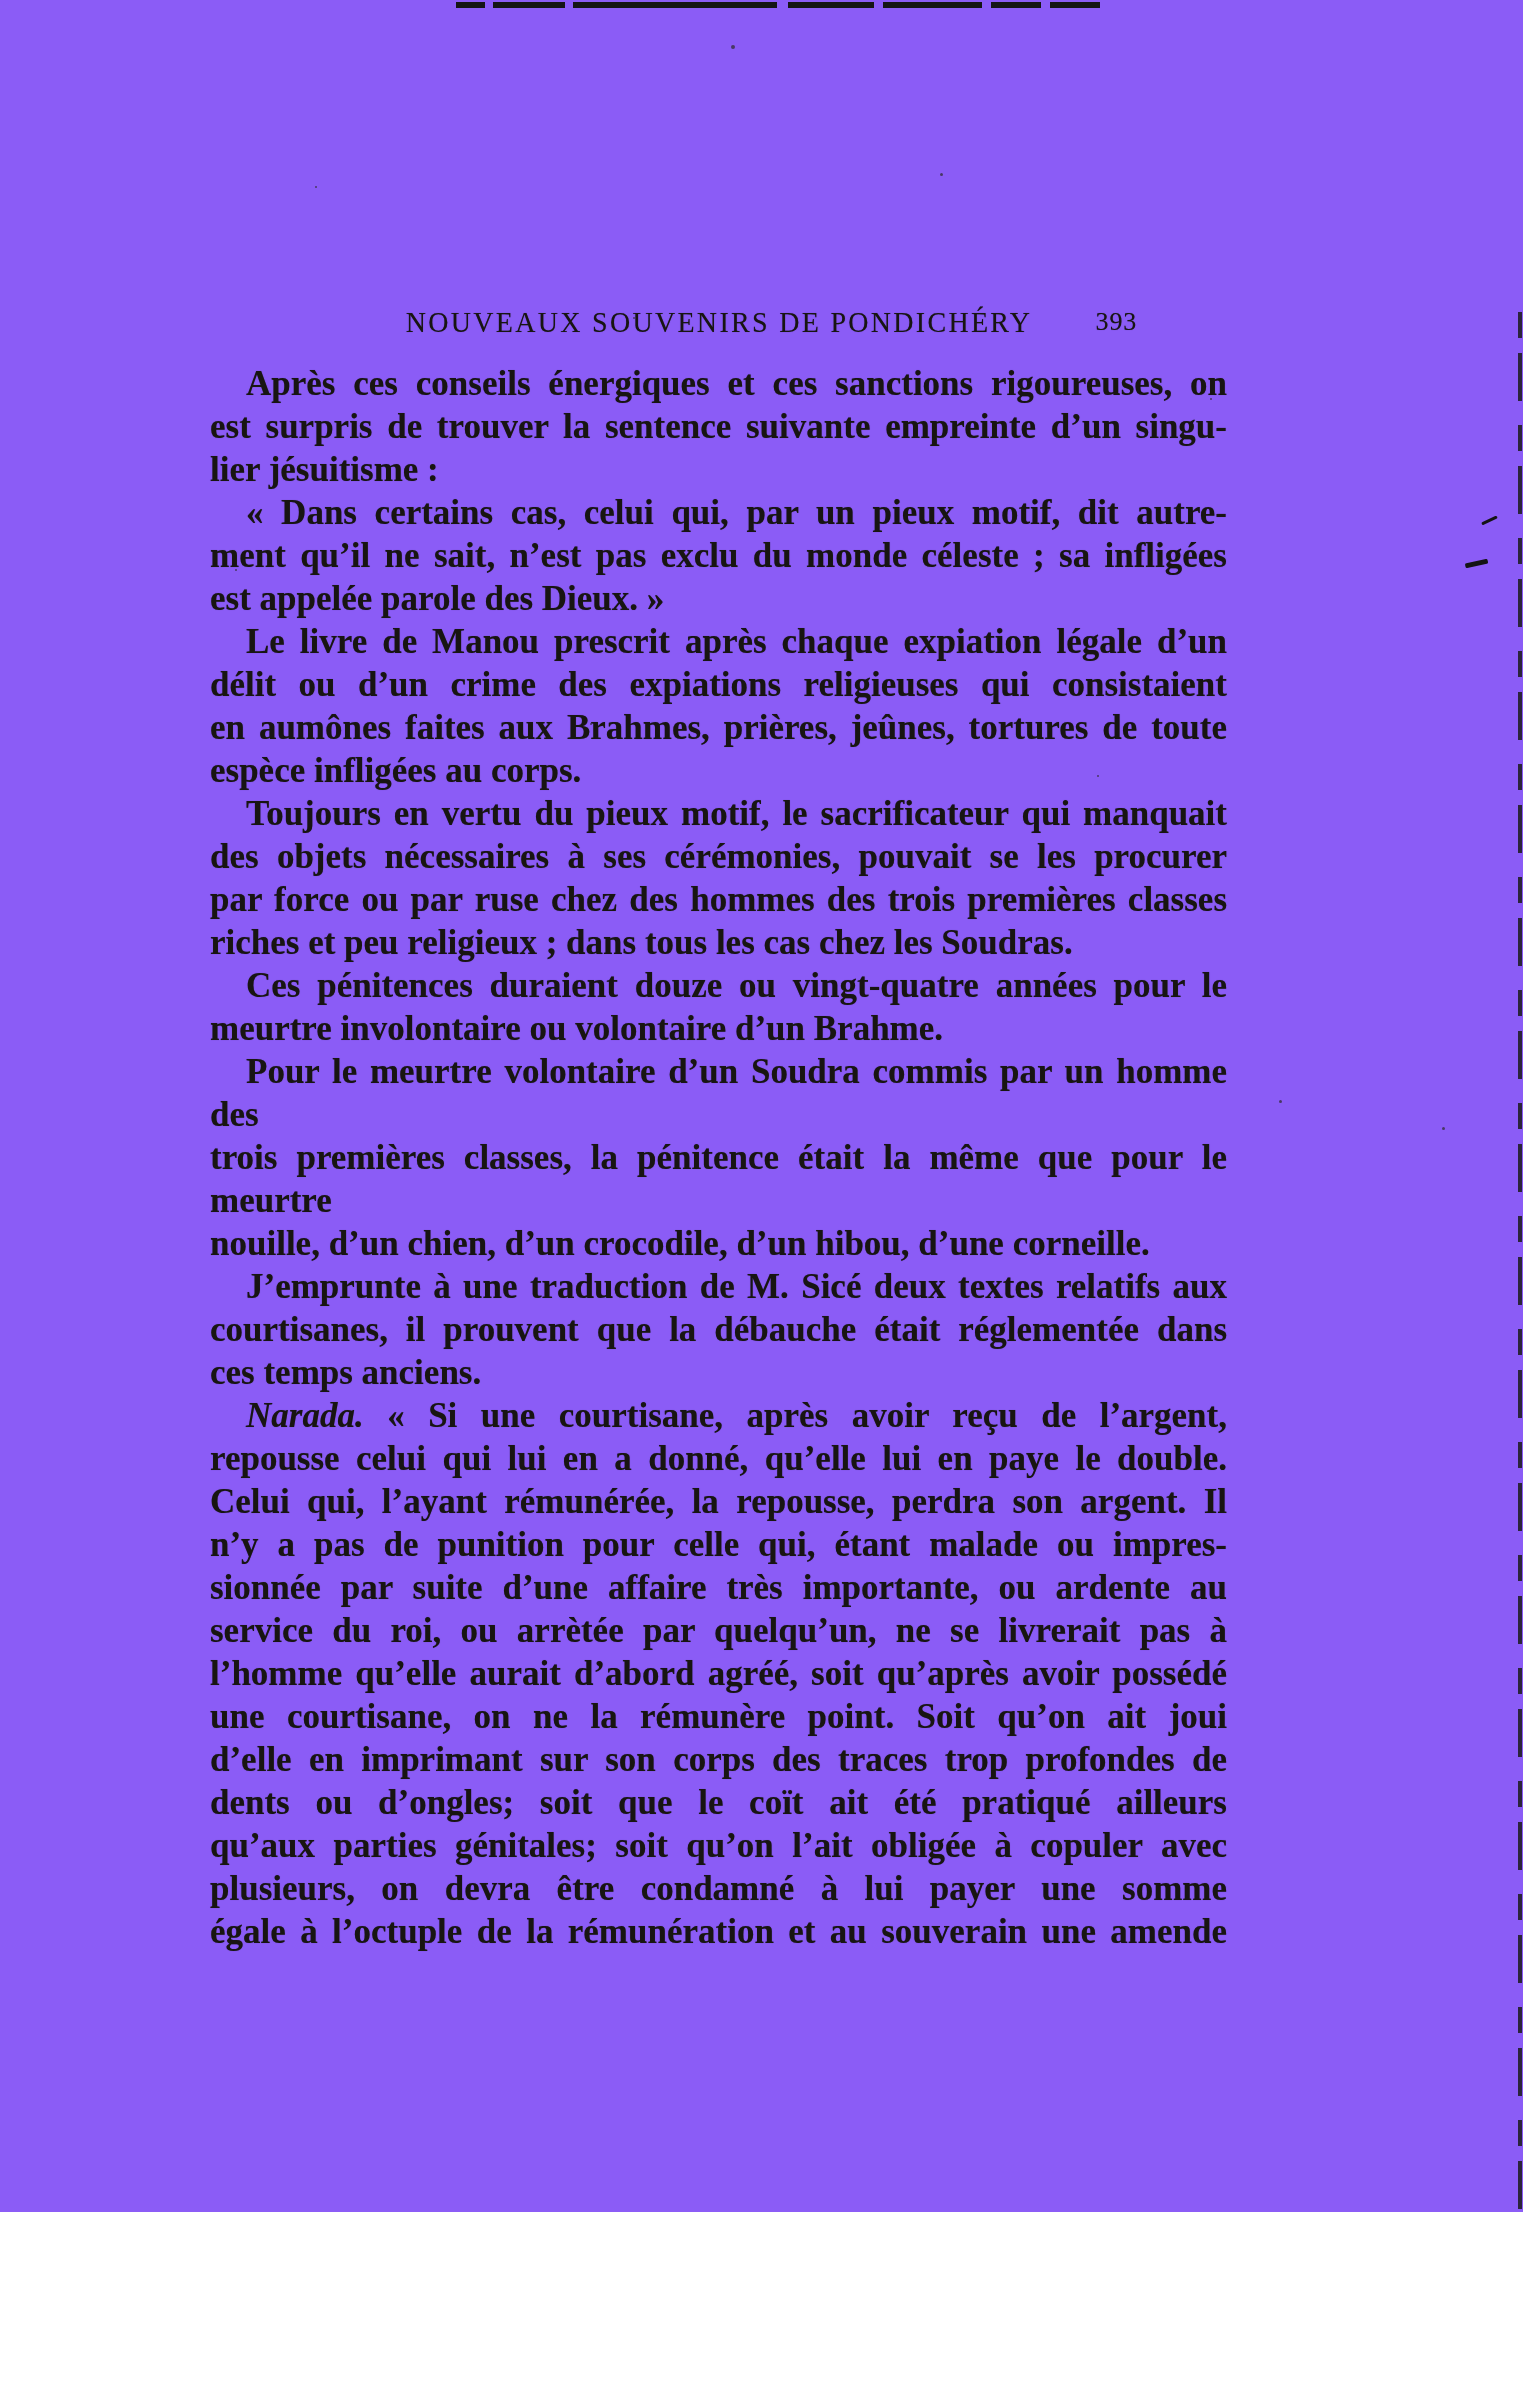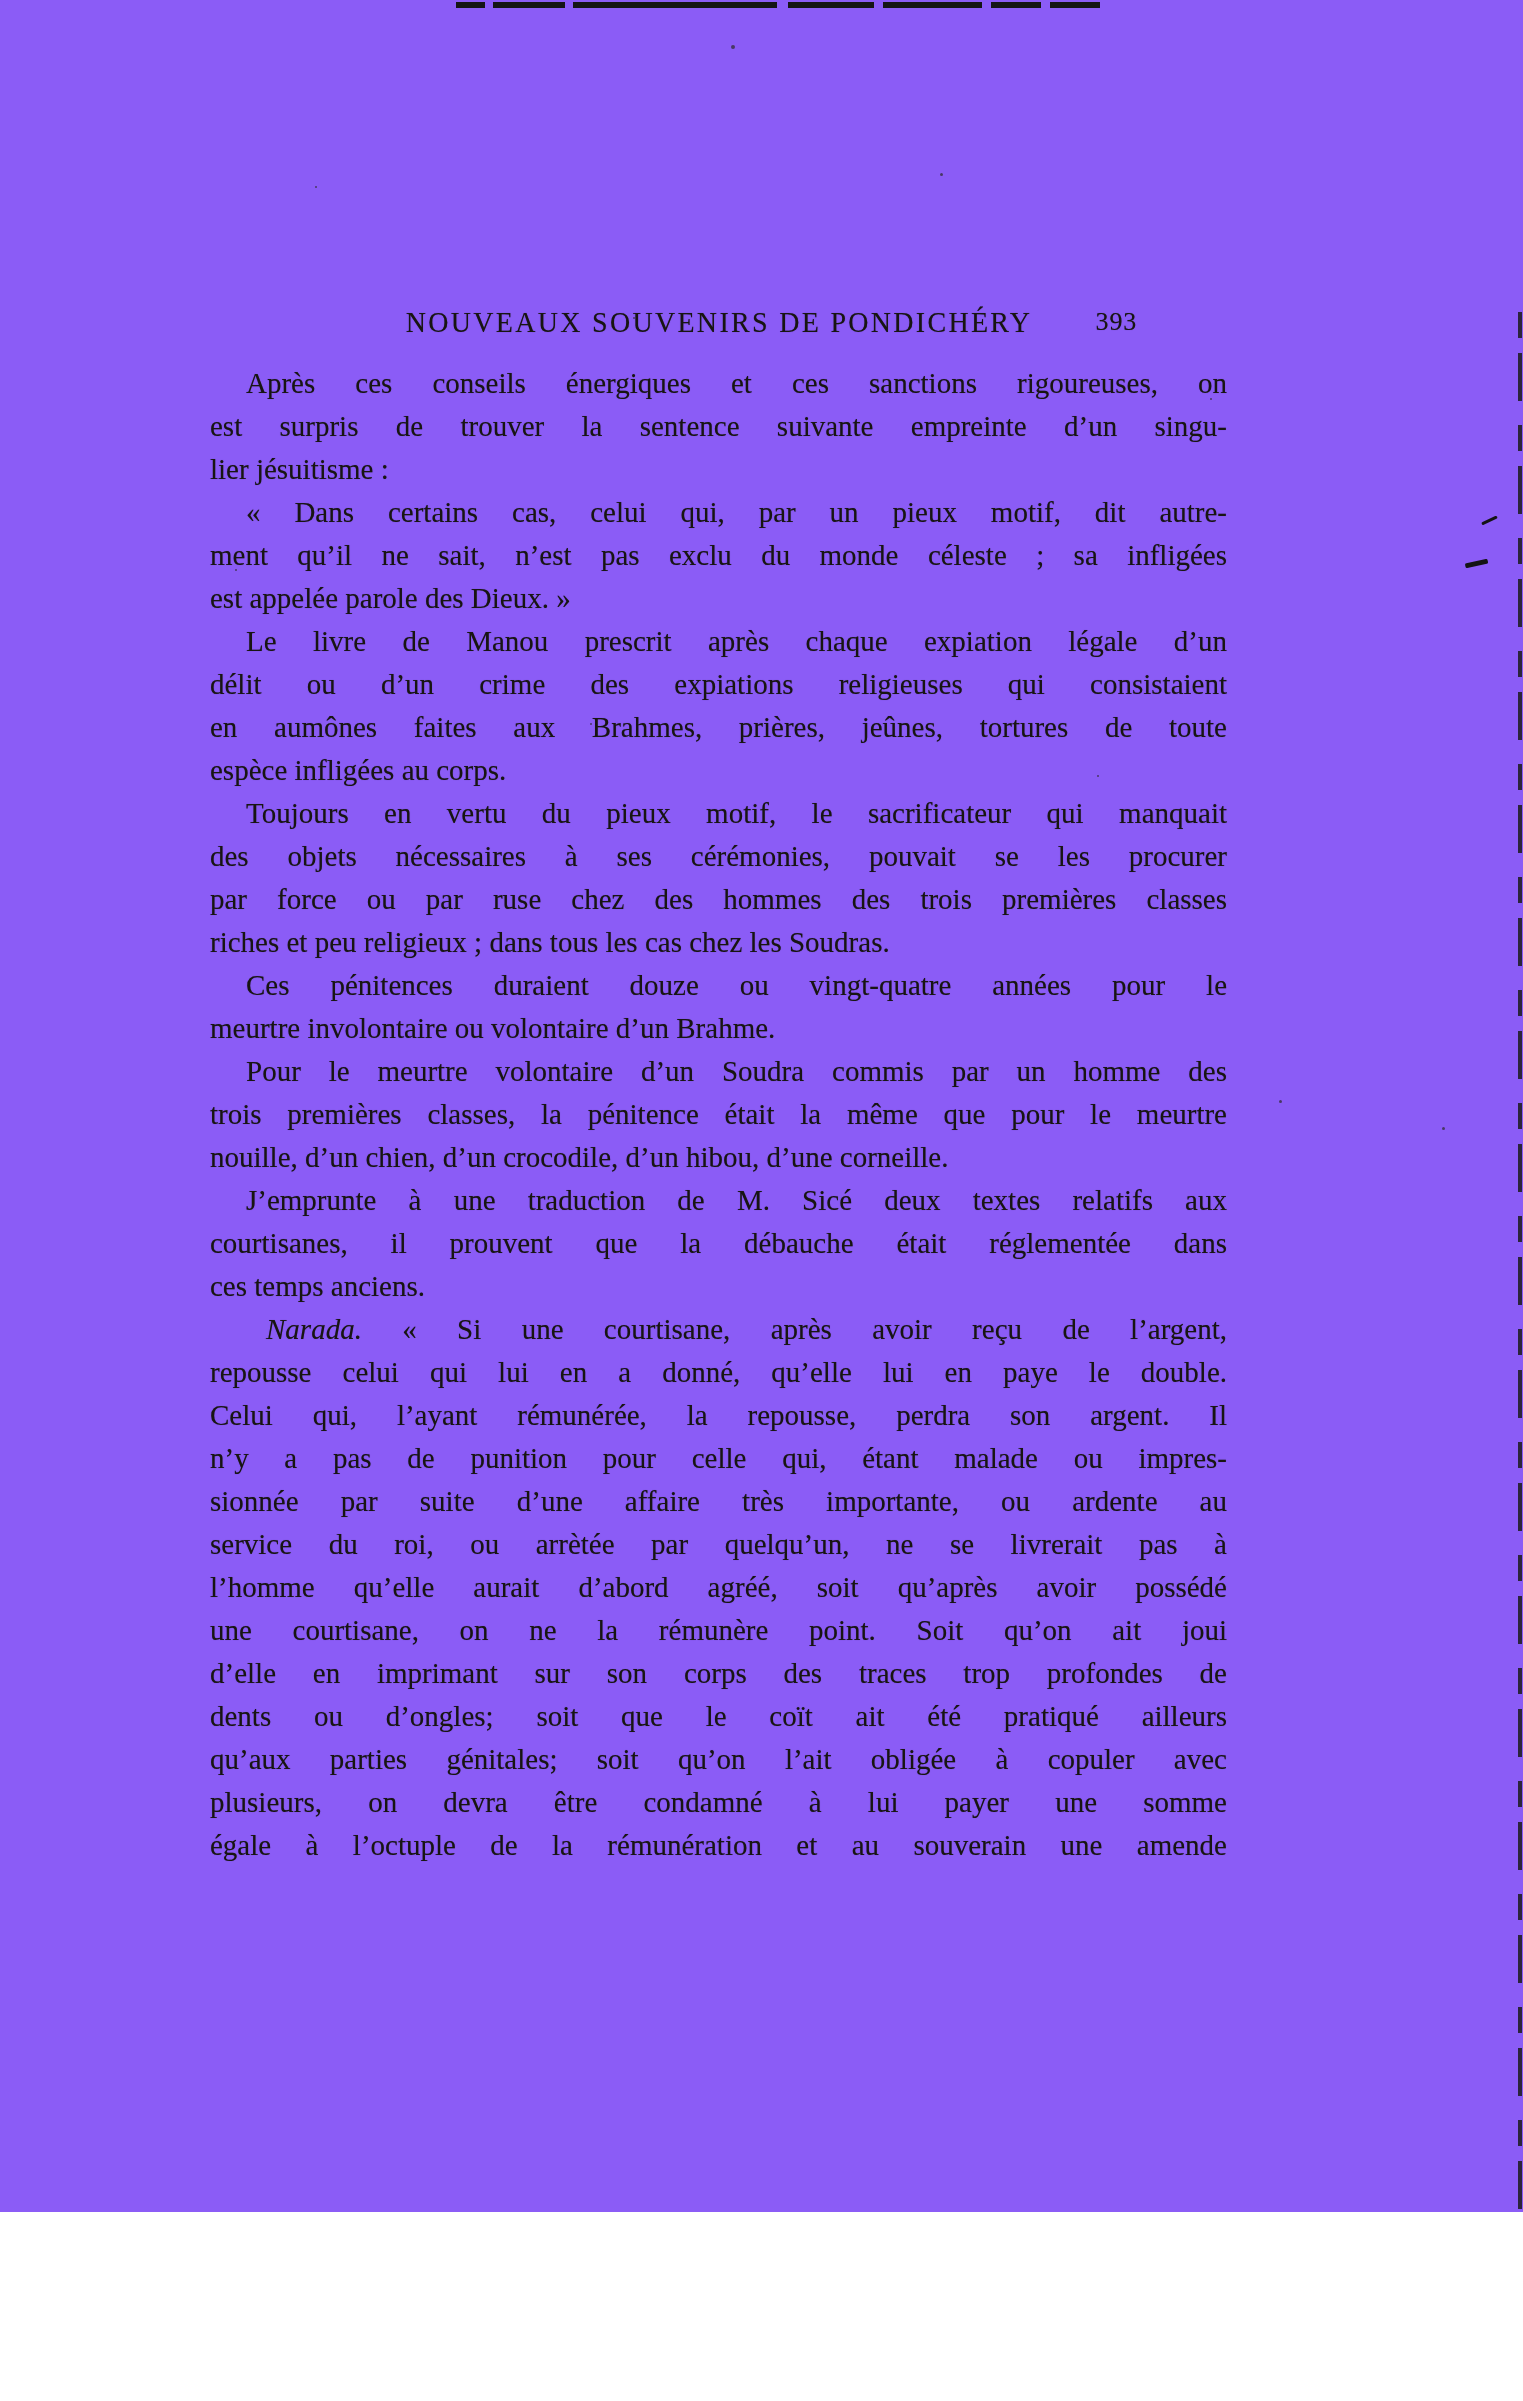--- a/index.html
+++ b/index.html
@@ -42,33 +42,34 @@
     letter-spacing: 0.8px;
     text-shadow: 0 0 0.8px rgba(10,10,10,.45);
   }
 
   
   .text-column {
     position: absolute;
     left: 210px;
     top: 362px;
     width: 1017px;
-    font-size: 29px;
+    font-size: 35px;
     line-height: 43px;
     text-shadow: 0 0 0.8px rgba(10,10,10,.40);
+    font-weight: bold;
   }
   .paragraph { margin: 0; }
   .line {
     text-align: justify;
     text-align-last: justify;
     white-space: normal;
   }
   .line.last { text-align-last: left; }
   .line.first { text-indent: 36px; }
-  .line em { font-style: italic; margin-left: 20px; }
+  .line em { font-style: italic; }
 
   
   .artifact { position: absolute; pointer-events: none; }
   .top-line {
     left: 452px; top: 1.5px; width: 681px; height: 6px;
     background: linear-gradient(to right,
       transparent 0 4.5px, #151515 4.5px 33px, transparent 33px 41px,
       #151515 41px 113px, transparent 113px 121px,
       #151515 121px 325px, transparent 325px 336px,
       #151515 336px 422px, transparent 422px 431px,

